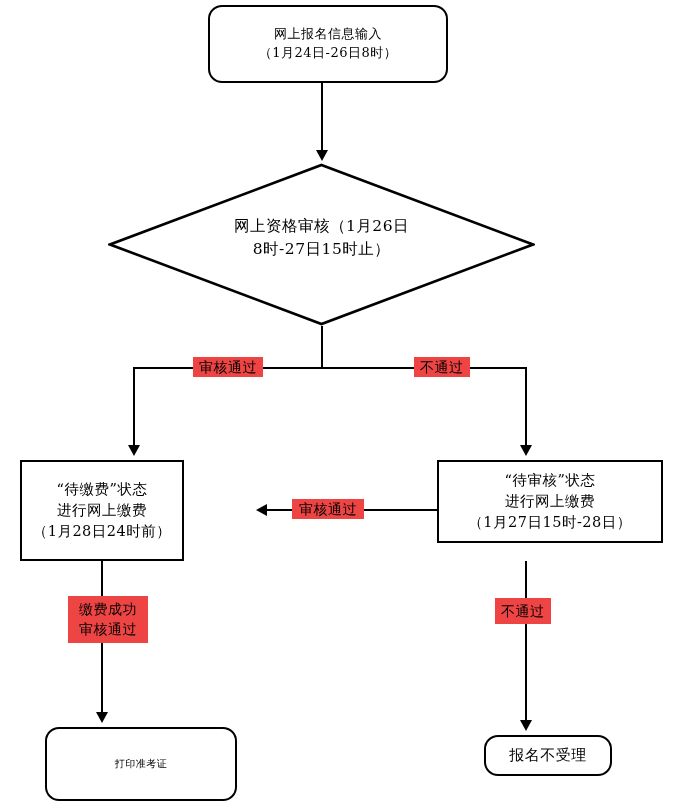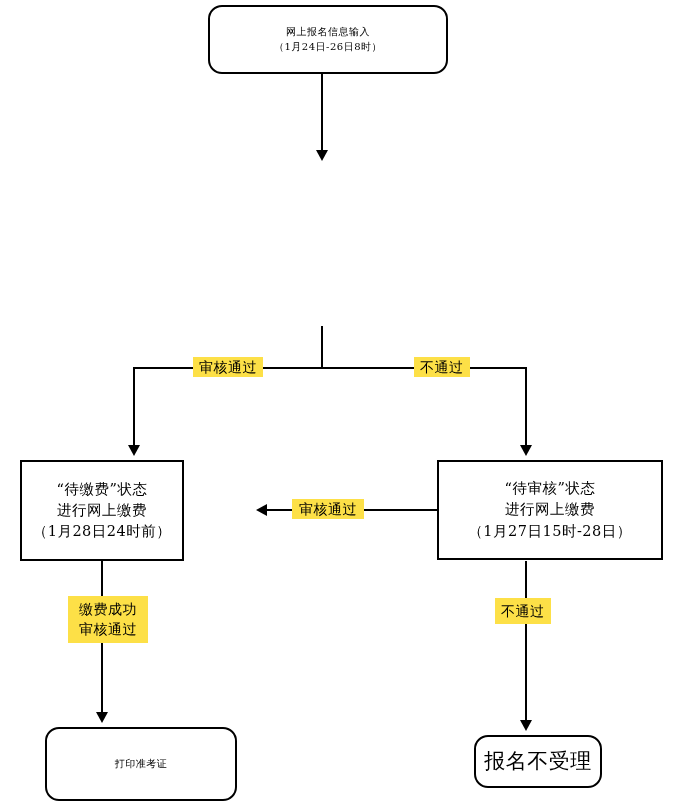--- a/index.html
+++ b/index.html
@@ -35,39 +35,39 @@
     white-space: nowrap;
     letter-spacing: 0.5px;
     line-height: 1.45;
   }
 
   .rounded { border-radius: 14px; }
   .rect    { border-radius: 0; }
 
   
   #node-start {
-    left: 208px; top: 5px; width: 240px; height: 69px;
-    font-size: 10px;
+    left: 208px; top: 5px; width: 240px; height: 78px;
+    font-size: 13px;
     text-align: center;
   }
   #node-pay {
     left: 20px; top: 460px; width: 164px; height: 101px;
     font-size: 14.5px;
   }
   #node-review {
-    left: 437px; top: 460px; width: 226px; height: 100px;
+    left: 437px; top: 460px; width: 226px; height: 83px;
     font-size: 14.5px;
   }
   #node-ticket {
     left: 45px; top: 727px; width: 192px; height: 74px;
     font-size: 10px;
   }
   #node-reject {
-    left: 474px; top: 735px; width: 128px; height: 53px;
-    font-size: 21px;
+    left: 484px; top: 735px; width: 128px; height: 41px;
+    font-size: 15px;
   }
 
   
   #node-decision {
     position: absolute;
     left: 108px; top: 163px;
     width: 427px; height: 163px;
     z-index: 2;
   }
   #node-decision svg { display: block; }
@@ -114,40 +114,49 @@
     z-index: 1;
   }
 
   
   .edge-label {
     position: absolute;
     color: #000000;
     font-size: 14px;
     letter-spacing: 0.5px;
     white-space: nowrap;
-    background: #fde047;
+    background: #ef4444;
     text-align: center;
     line-height: 1.45;
     z-index: 4;
   }
   .edge-label .line { display: block; }
 </style>
 </head>
 <body>
 
 <div id="canvas">
 
   <div class="node rounded" id="node-start">
     <span class="line">网上报名信息输入</span>
     <span class="line">（1月24日-26日8时）</span>
   </div>
 
   <div class="vline" style="left:321px; top:74px; height:78px;"></div>
   <div class="arrow-down" style="left:316px; top:150px;"></div>
 
+  <div id="node-decision">
+    <svg width="427" height="163" viewBox="0 0 427 163">
+      <polygon points="213.5,2 425,81.5 213.5,161 2,81.5" fill="#ffffff" stroke="#000000" stroke-width="2.6" stroke-linejoin="miter"></polygon>
+    </svg>
+    <div class="dtext">
+      <span class="line">网上资格审核（1月26日</span>
+      <span class="line">8时-27日15时止）</span>
+    </div>
+  </div>
 
   <div class="vline" style="left:321px; top:326px; height:43px;"></div>
   <div class="hline" style="left:133px; top:367px; width:394px;"></div>
 
   <div class="vline" style="left:133px; top:367px; height:80px;"></div>
   <div class="arrow-down" style="left:128px; top:445px;"></div>
 
   <div class="vline" style="left:525px; top:367px; height:80px;"></div>
   <div class="arrow-down" style="left:520px; top:445px;"></div>
 

